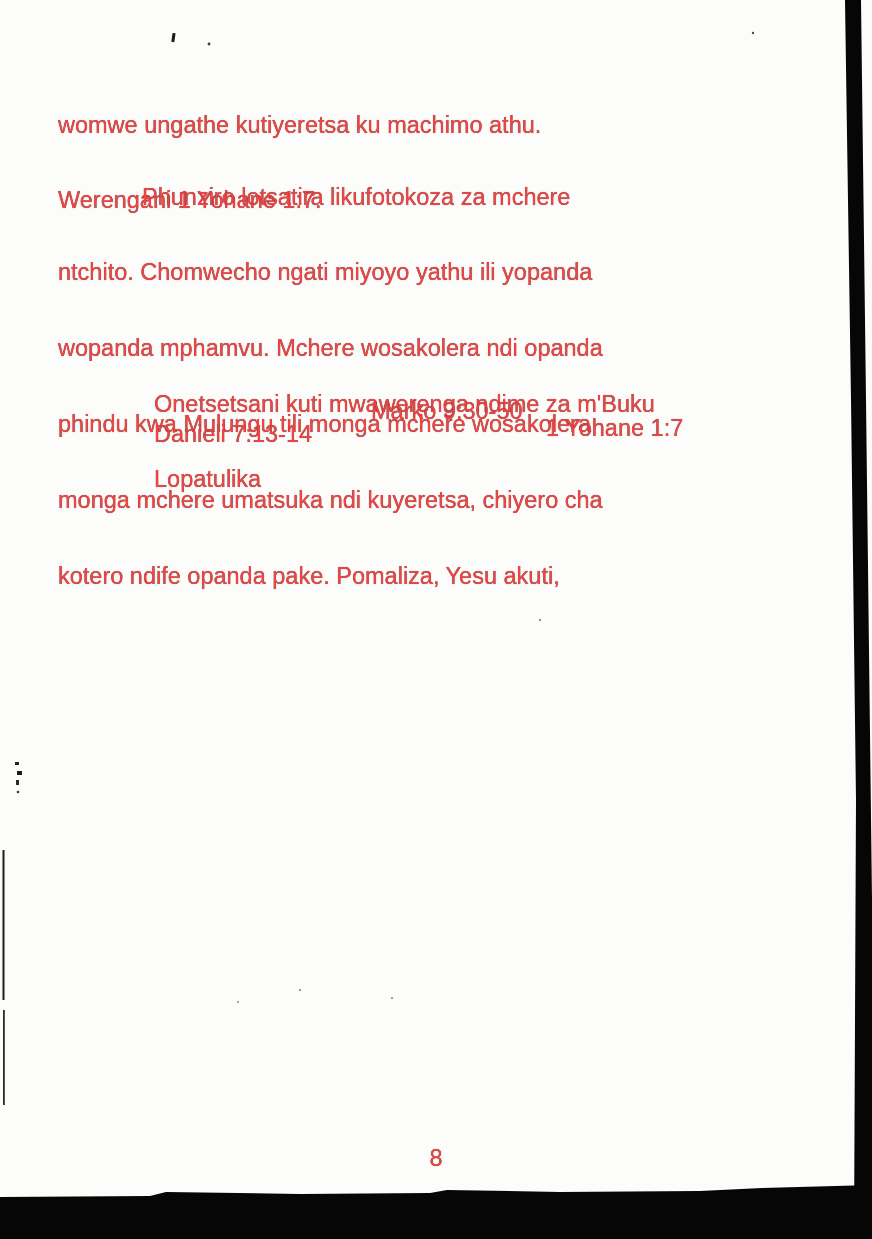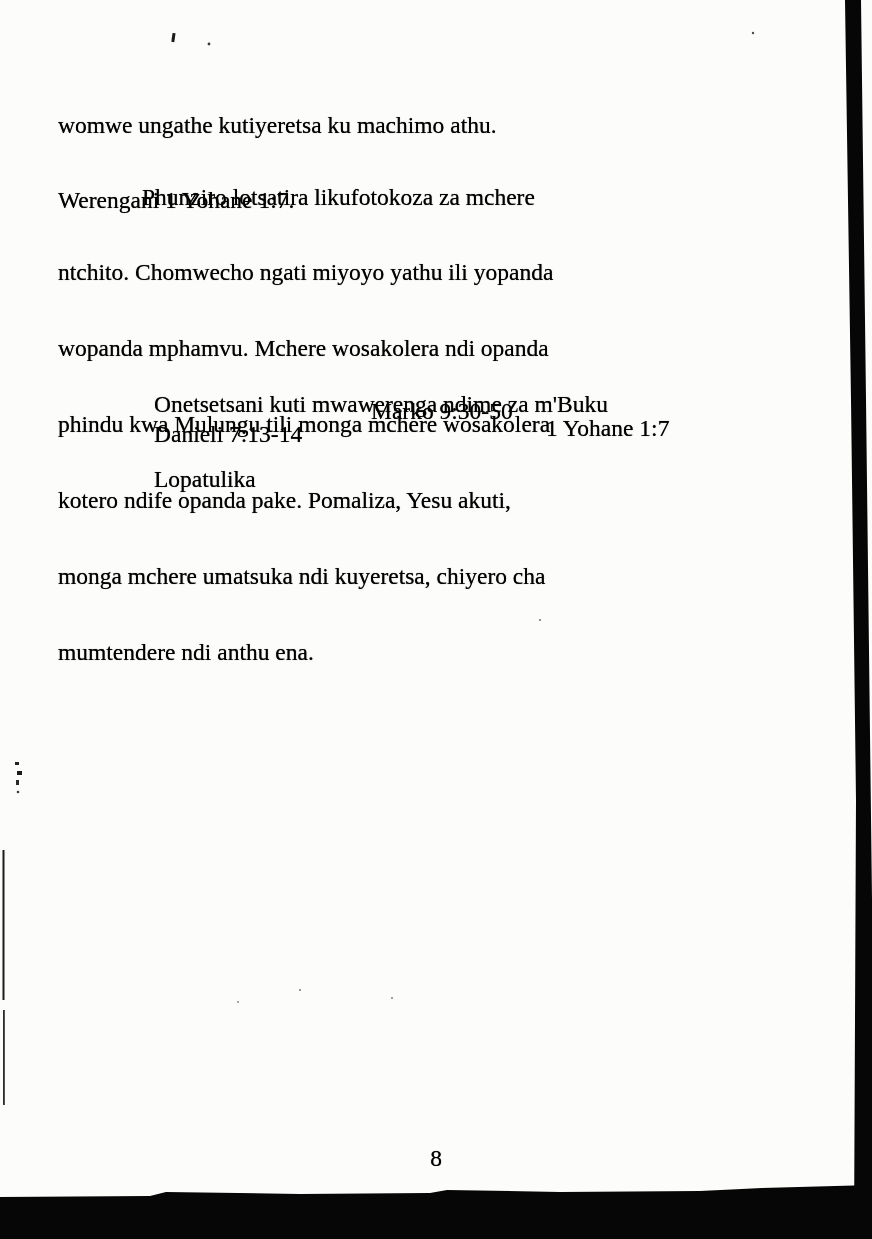--- a/index.html
+++ b/index.html
@@ -6,22 +6,22 @@
     margin: 0;
     padding: 0;
     background: #e9e9e7;
   }
   .page {
     position: relative;
     width: 872px;
     height: 1239px;
     background: #fcfcfa;
     overflow: hidden;
-    font-family: Liberation Serif, serif;
-    color: #000000;
+    font-family: Liberation Sans, sans-serif;
+    color: #ef4444;
   }
   .artifacts {
     position: absolute;
     top: 0; left: 0;
     width: 872px; height: 1239px;
     pointer-events: none;
   }
   .textlayer {
     position: absolute;
     top: 0; left: 0;
@@ -85,23 +85,22 @@
     <div class="para p1">
       <div class="ln">womwe ungathe kutiyeretsa ku machimo athu.</div>
       <div class="ln">Werengani 1 Yohane 1:7.</div>
     </div>
 
     <div class="para p2">
       <div class="ln indent">Phunziro lotsatira likufotokoza za mchere</div>
       <div class="ln">ntchito. Chomwecho ngati miyoyo yathu ili yopanda</div>
       <div class="ln">wopanda mphamvu. Mchere wosakolera ndi opanda</div>
       <div class="ln">phindu kwa Mulungu tili monga mchere wosakolera</div>
+      <div class="ln">monga mchere umatsuka ndi kuyeretsa, chiyero cha</div>
       <div class="ln">kotero ndife opanda pake. Pomaliza, Yesu akuti,</div>
-      <div class="ln">monga mchere umatsuka ndi kuyeretsa, chiyero cha</div>
-      <div class="ln">mumtendere ndi anthu ena.</div>
     </div>
 
     <div class="para p3">
       <div class="ln">Onetsetsani kuti mwawerenga ndime za m'Buku</div>
       <div class="ln">Lopatulika</div>
     </div>
 
     <div class="refline marko">Marko 9:30-50</div>
     <div class="refline danieli">Danieli 7:13-14</div>
     <div class="refline yohane">1 Yohane 1:7</div>

